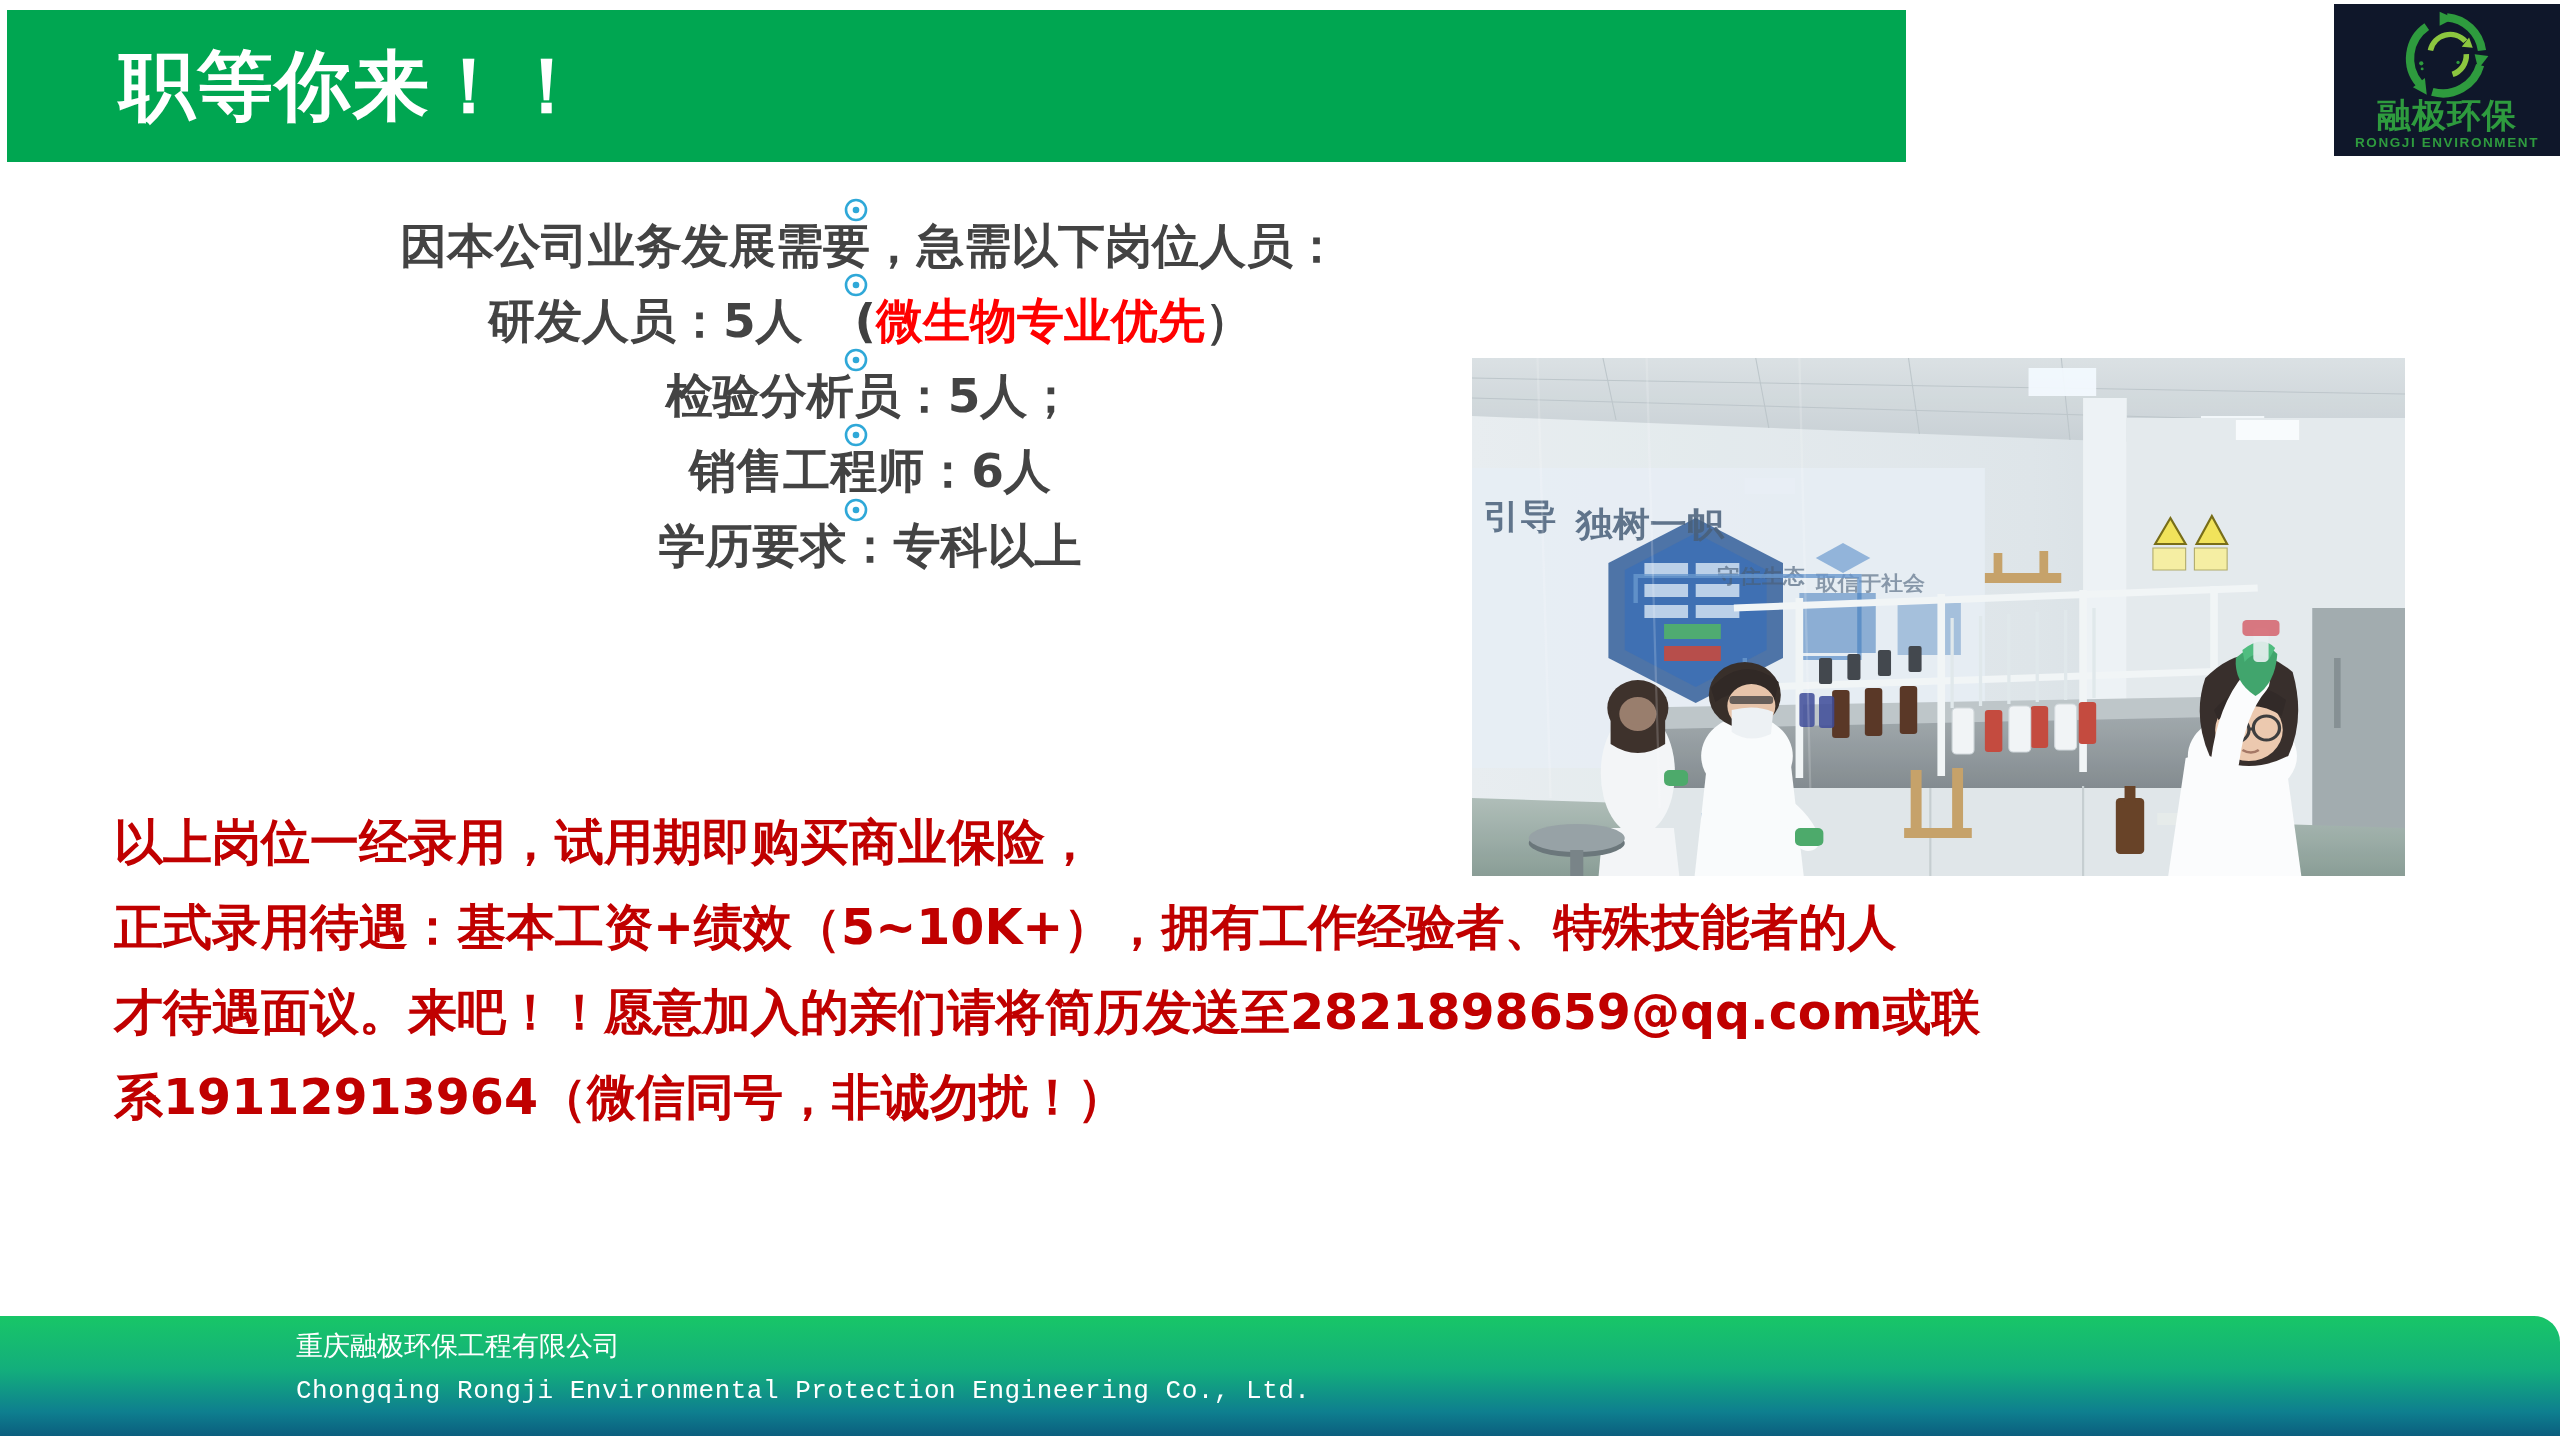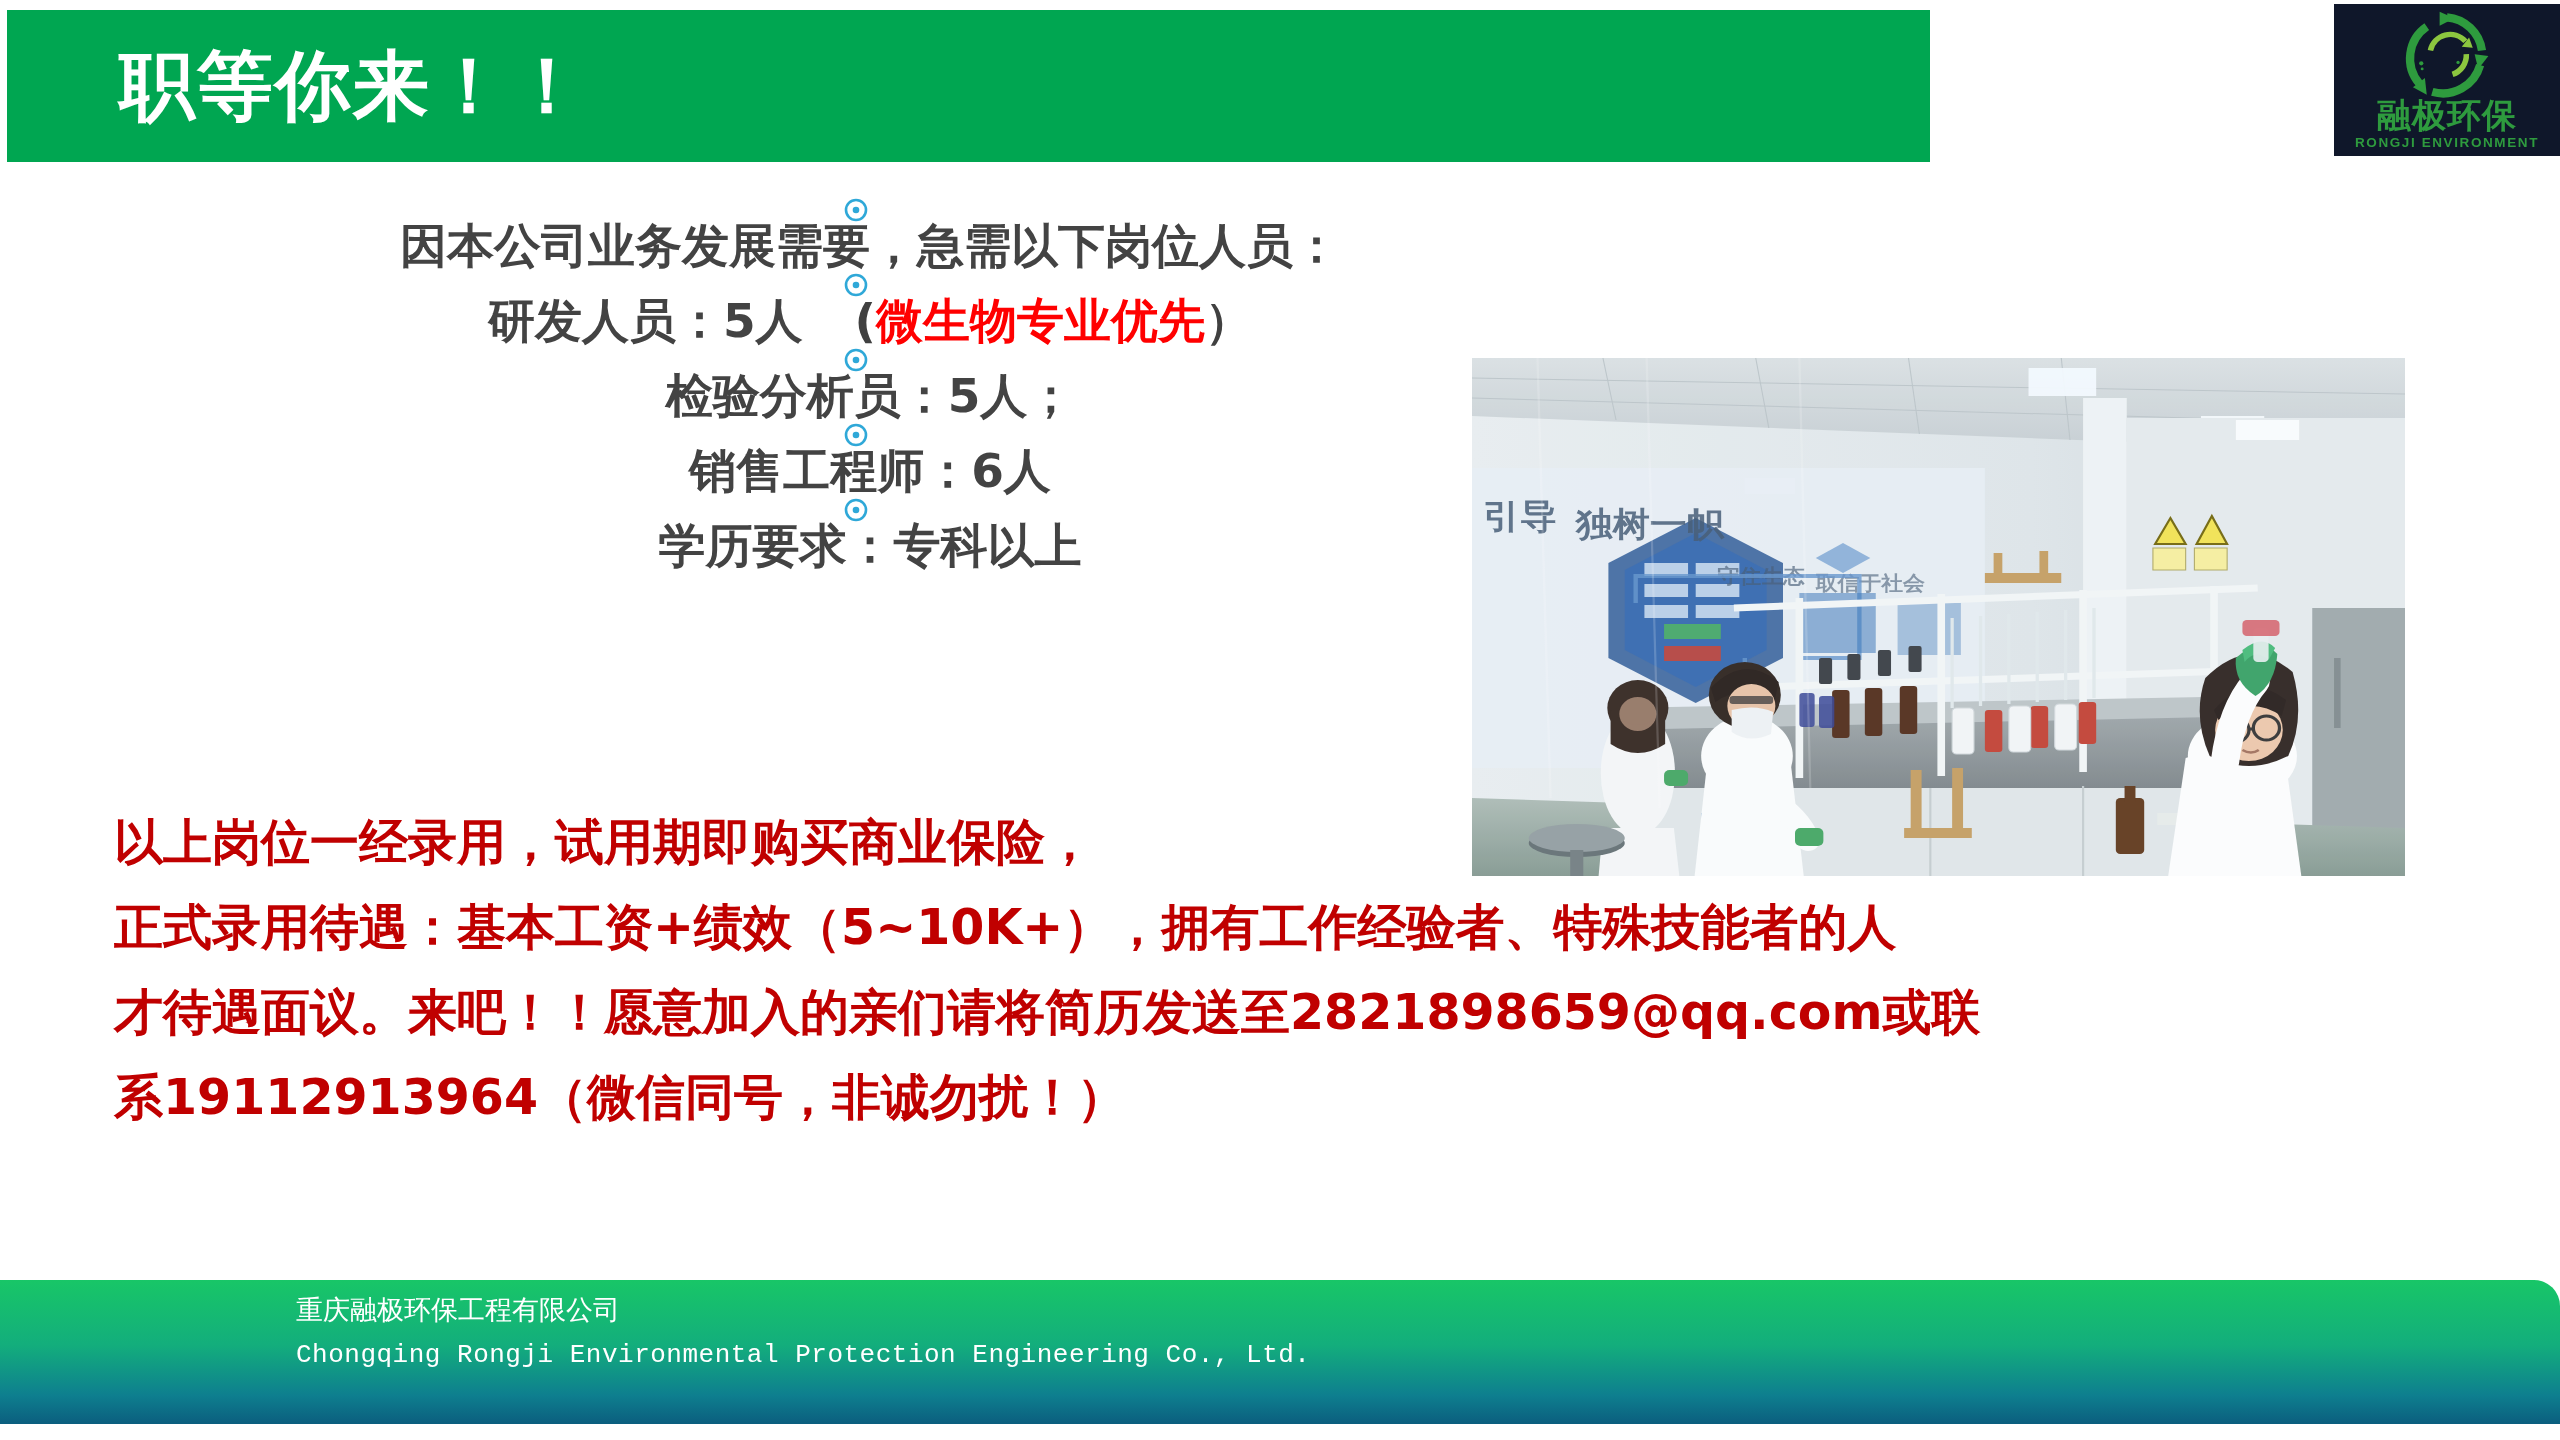--- a/index.html
+++ b/index.html
@@ -23,21 +23,20 @@
   }
 
   
   .title-banner {
     position: absolute;
     left: 7px;
     top: 10px;
     width: 1899px;
     height: 152px;
     background: #00A651;
-    padding-left: 24px;
   }
   .title-text {
     position: absolute;
     left: 112px;
     top: 50%;
     transform: translateY(-50%);
     color: #ffffff;
     font-size: 76px;
     font-weight: bold;
     letter-spacing: 2px;
@@ -141,23 +140,23 @@
     font-weight: bold;
     line-height: 85px;
     font-family: "DejaVu Sans", "Liberation Sans", sans-serif;
   }
   .red-block .ln { white-space: nowrap; }
 
   
   .footer {
     position: absolute;
     left: 0;
-    bottom: 16px;
+    bottom: 4px;
     width: 2560px;
-    height: 144px;
+    height: 120px;
     background: linear-gradient(to bottom, #18C667 0%, #13AE7C 45%, #0E7F8F 80%, #0B5E7E 100%);
     border-top-right-radius: 26px;
   }
   .footer-cn {
     position: absolute;
     left: 296px;
     top: 16px;
     color: #ffffff;
     font-size: 27px;
     line-height: 1;

